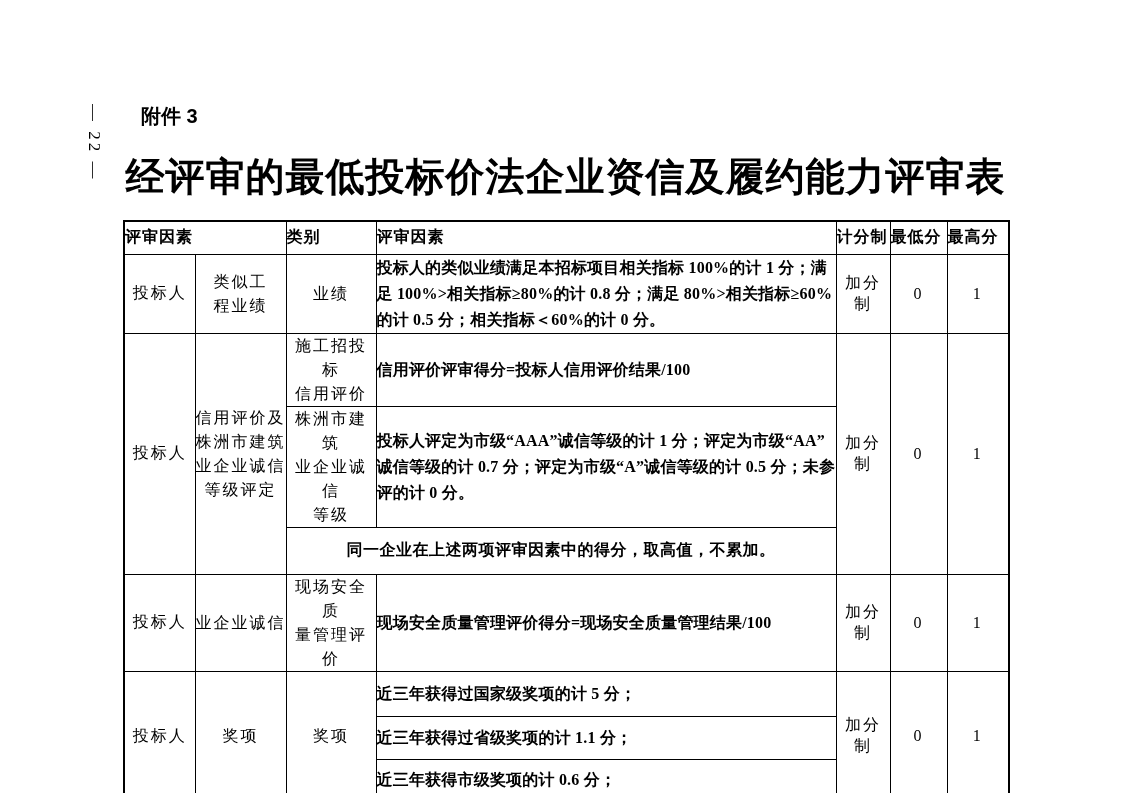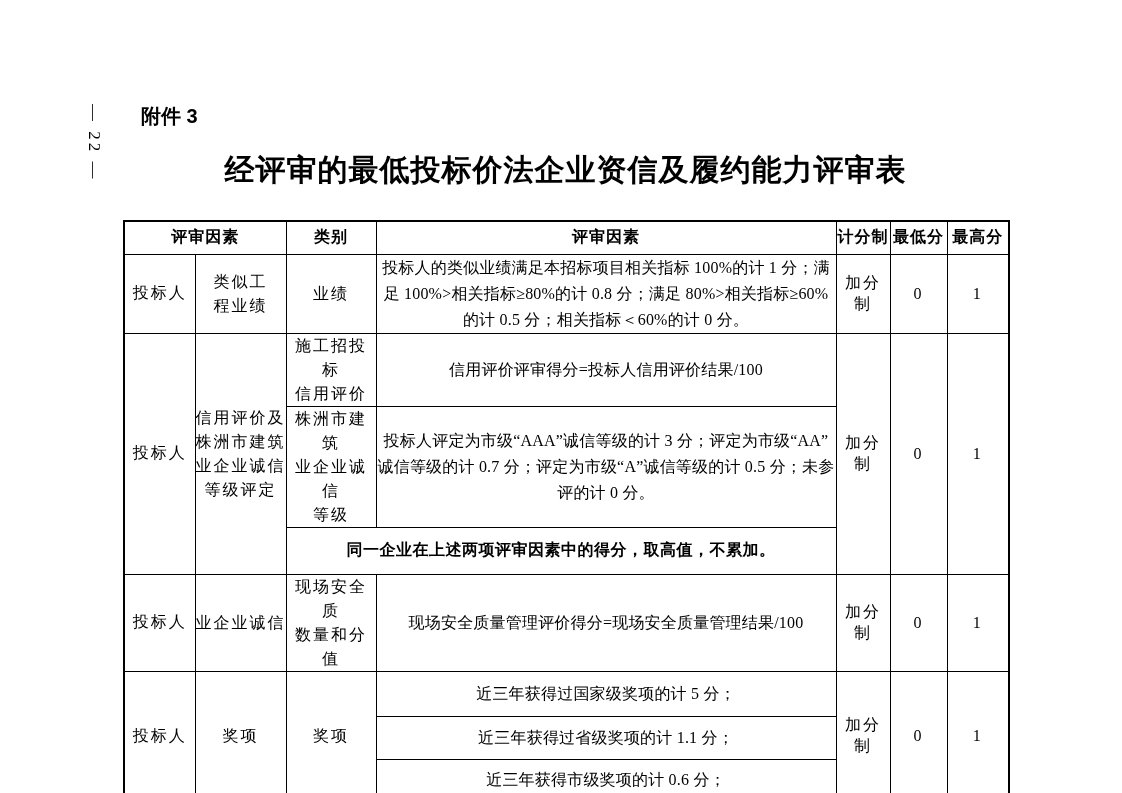--- a/index.html
+++ b/index.html
@@ -25,21 +25,21 @@
     font-size:20px;
     font-weight:bold;
     font-family:"Liberation Sans","DejaVu Sans",sans-serif;
     padding-left:12px;
   }
   .page-title{
     position:absolute;
     left:123px;top:150px;
     width:885px;
     text-align:center;
-    font-size:30px;
+    font-size:39px;
     font-weight:bold;
     letter-spacing:1px;
     font-family:"Liberation Serif","DejaVu Serif",serif;
   }
   table.review-table{
     position:absolute;
     left:123px;top:220px;
     width:885px;
     border-collapse:collapse;
     table-layout:fixed;
@@ -49,35 +49,36 @@
     border:1px solid #000;
     vertical-align:middle;
     font-size:16px;
     padding:0;
     overflow:hidden;
   }
   .review-table th{
     font-family:"Liberation Sans","DejaVu Sans",sans-serif;
     font-weight:bold;
     letter-spacing:1px;
-    text-align:center;
+    text-align:left;
   }
   .c-center{
     text-align:center;
     letter-spacing:2px;
   }
   .c-pre{
     white-space:pre-line;
     line-height:24px;
   }
   .c-detail{
-    text-align:center;
+    text-align:left;
     padding:4px 8px 4px 9px;
     line-height:26px;
     letter-spacing:0.2px;
+    font-weight:bold;
   }
   .c-note{
     text-align:center;
     padding:4px 8px 4px 9px;
     font-weight:bold;
     font-family:"Liberation Sans","DejaVu Sans",sans-serif;
     letter-spacing:0.5px;
   }
   tr.h-head{height:33px;}
   tr.h-r1{height:78px;}
@@ -142,31 +143,31 @@
 信用评价</td>
       <td class="c-detail">信用评价评审得分=投标人信用评价结果/100</td>
       <td class="c-center" rowspan="3">加分制</td>
       <td class="c-center" rowspan="3">0</td>
       <td class="c-center" rowspan="3">1</td>
     </tr>
     <tr class="h-r2b">
       <td class="c-center c-pre">株洲市建筑
 业企业诚信
 等级</td>
-      <td class="c-detail">投标人评定为市级“AAA”诚信等级的计 3 分；评定为市级“AA”诚信等级的计 0.7 分；评定为市级“A”诚信等级的计 0.5 分；未参评的计 0 分。</td>
+      <td class="c-detail">投标人评定为市级“AAA”诚信等级的计 1 分；评定为市级“AA”诚信等级的计 0.7 分；评定为市级“A”诚信等级的计 0.5 分；未参评的计 0 分。</td>
     </tr>
     <tr class="h-r2c">
       <td class="c-note" colspan="2">同一企业在上述两项评审因素中的得分，取高值，不累加。</td>
     </tr>
 
     <tr class="h-r3">
       <td class="c-center">投标人</td>
       <td class="c-center c-pre">业企业诚信</td>
       <td class="c-center c-pre">现场安全质
-数量和分值</td>
+量管理评价</td>
       <td class="c-detail">现场安全质量管理评价得分=现场安全质量管理结果/100</td>
       <td class="c-center">加分制</td>
       <td class="c-center">0</td>
       <td class="c-center">1</td>
     </tr>
 
     <tr class="h-r4a">
       <td class="c-center" rowspan="3">投标人</td>
       <td class="c-center c-pre" rowspan="3">奖项</td>
       <td class="c-center c-pre" rowspan="3">奖项</td>

